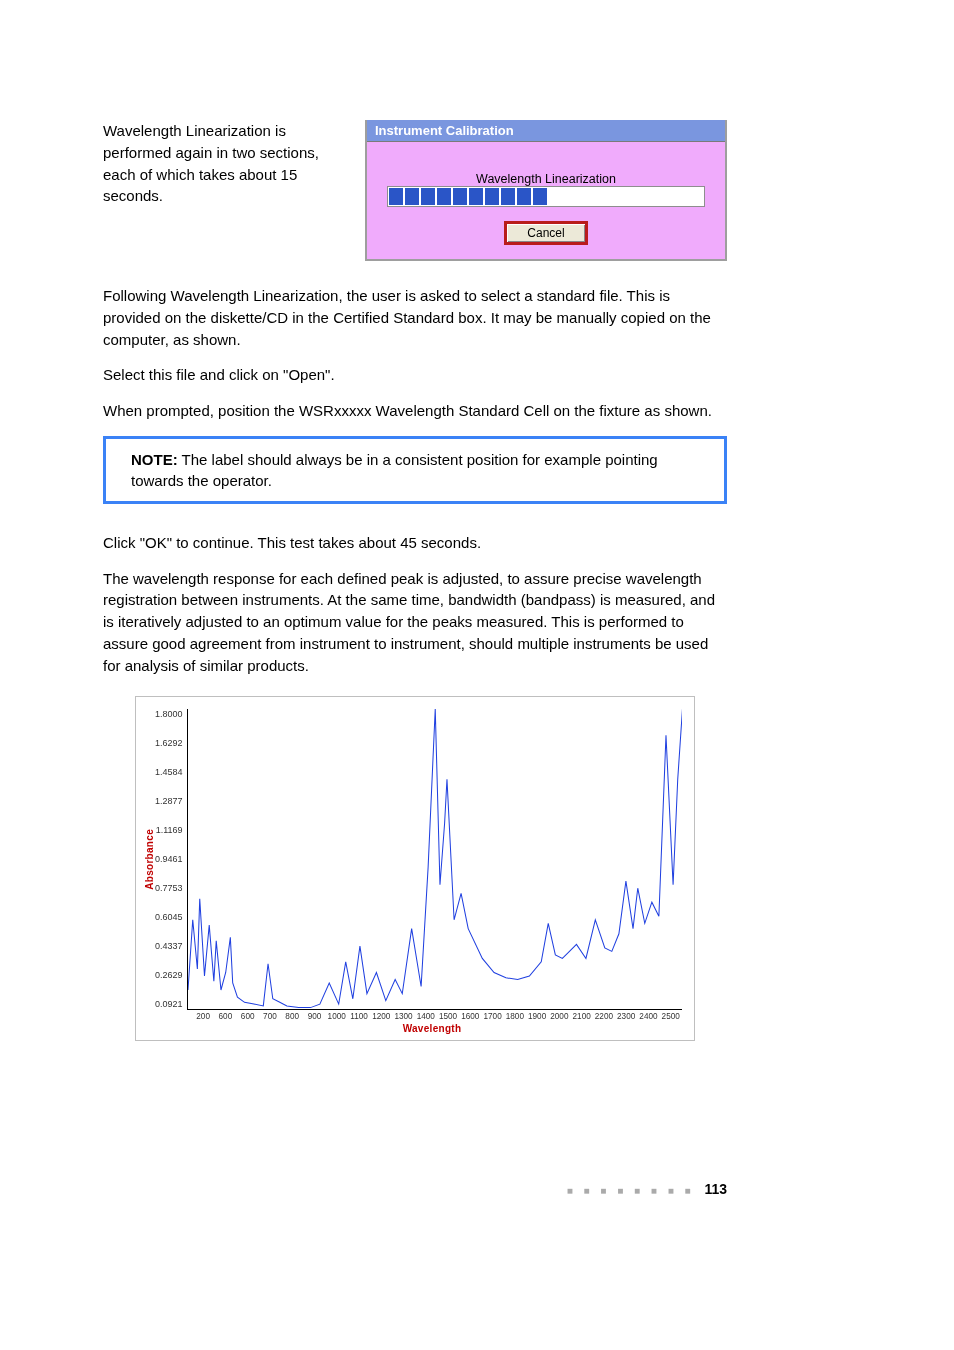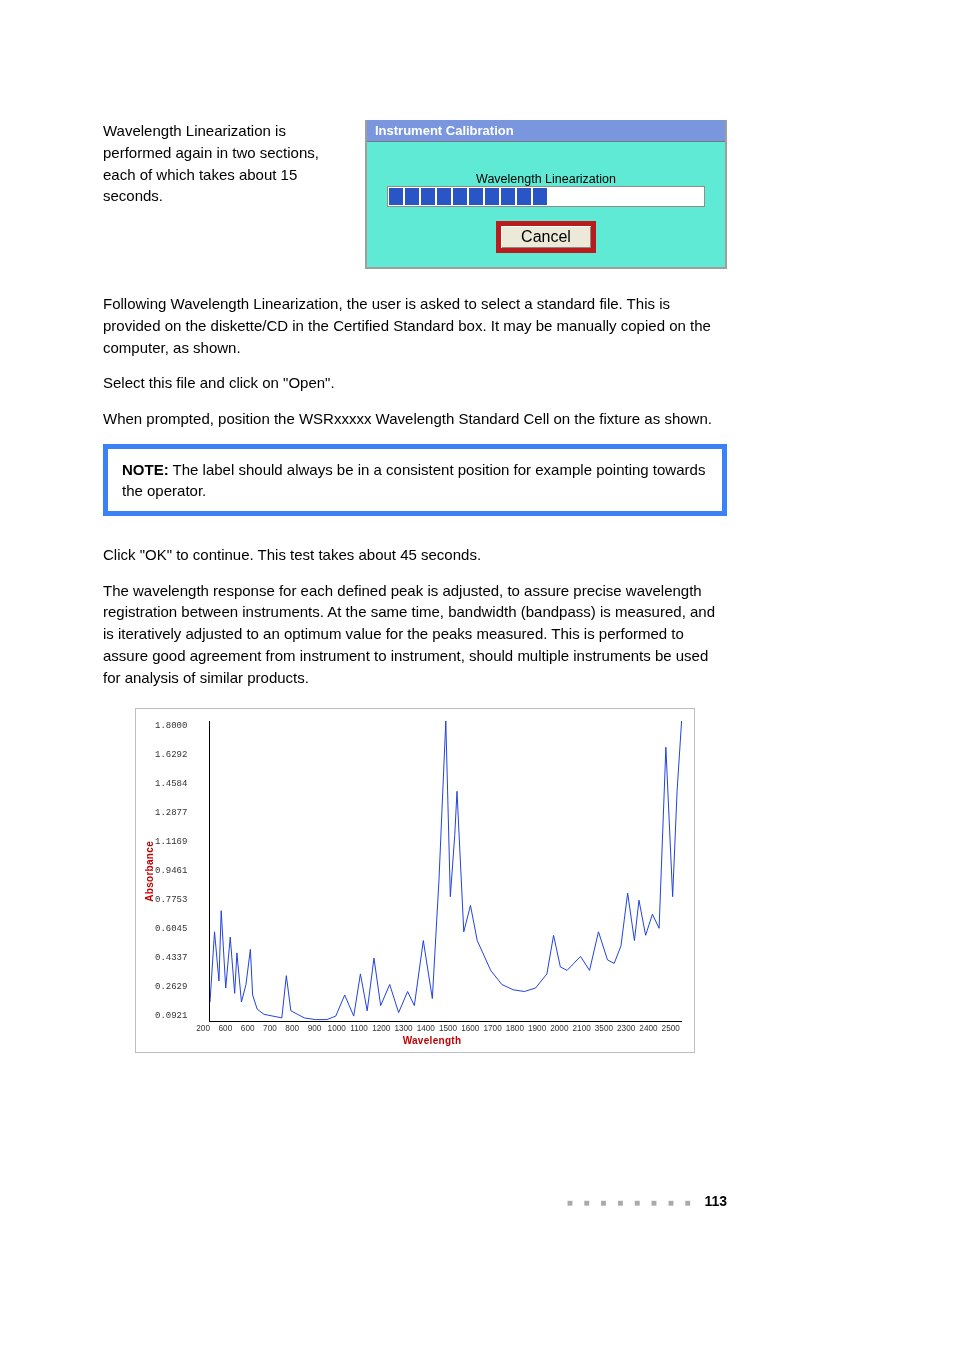--- a/index.html
+++ b/index.html
@@ -23,21 +23,21 @@
   }
   .top-left {
     flex: 1;
     font-size: 15px;
     line-height: 1.45;
   }
   .dialog {
     width: 358px;
     border: 2px solid #9e9e9e;
     border-top: none;
-    background: #5eead4;
+    background: #f0abfc;
     font-family: Tahoma, sans-serif;
   }
   .dialog-titlebar {
     background: #7a96df;
     color: #fff;
     font-size: 13px;
     font-weight: bold;
     padding: 3px 8px;
     border-bottom: 1px solid #7a7a7a;
   }
@@ -62,36 +62,36 @@
   }
   .progress-seg {
     width: 14px;
     height: 100%;
     background: #2a55c7;
     margin-right: 2px;
     flex-shrink: 0;
   }
   .dialog-btn {
     display: inline-block;
-    font-size: 16px;
+    font-size: 12px;
     padding: 2px 20px;
-    border: 5px solid #b91c1c;
+    border: 3px solid #b91c1c;
     background: #ece9d8;
     box-shadow: 1px 1px 0 #fff inset, -1px -1px 0 #888 inset;
     cursor: pointer;
     margin-bottom: 6px;
   }
   p.body {
     font-size: 15px;
     line-height: 1.45;
     margin: 4px 0 14px 0;
   }
   .note-box {
-    border: 5px solid #3b82f6;
-    padding: 10px 14px;
+    border: 3px solid #3b82f6;
+    padding: 10px 25px;
     font-size: 15px;
     line-height: 1.4;
     margin: 6px 0 28px 0;
   }
   .note-box b { font-weight: bold; }
   .chart-wrap {
     width: 560px;
     margin: 20px auto 0 auto;
     border: 1px solid #bfbfbf;
     background: #fff;
@@ -110,24 +110,23 @@
     align-self: center;
     padding-right: 2px;
     letter-spacing: 0.3px;
   }
   .yticks {
     display: flex;
     flex-direction: column;
     justify-content: space-between;
     font-size: 9px;
     color: #333;
-    text-align: left;
-    padding-right: 22px;
+    text-align: right;
+    padding-right: 4px;
     height: 300px;
-    font-family: Liberation Mono, monospace;
   }
   .plot {
     flex: 1;
     position: relative;
     height: 300px;
     border-left: 1px solid #000;
     border-bottom: 1px solid #000;
     background: #fff;
   }
   .plot svg {
@@ -249,21 +248,21 @@
         <span>1200</span>
         <span>1300</span>
         <span>1400</span>
         <span>1500</span>
         <span>1600</span>
         <span>1700</span>
         <span>1800</span>
         <span>1900</span>
         <span>2000</span>
         <span>2100</span>
-        <span>3500</span>
+        <span>2200</span>
         <span>2300</span>
         <span>2400</span>
         <span>2500</span>
       </div>
     <div class="xlabel">Wavelength</div>
   </div>
 
   <div class="footer">
     <span class="dots">■ ■ ■ ■ ■ ■ ■ ■</span>
     <span class="pg">113</span>

